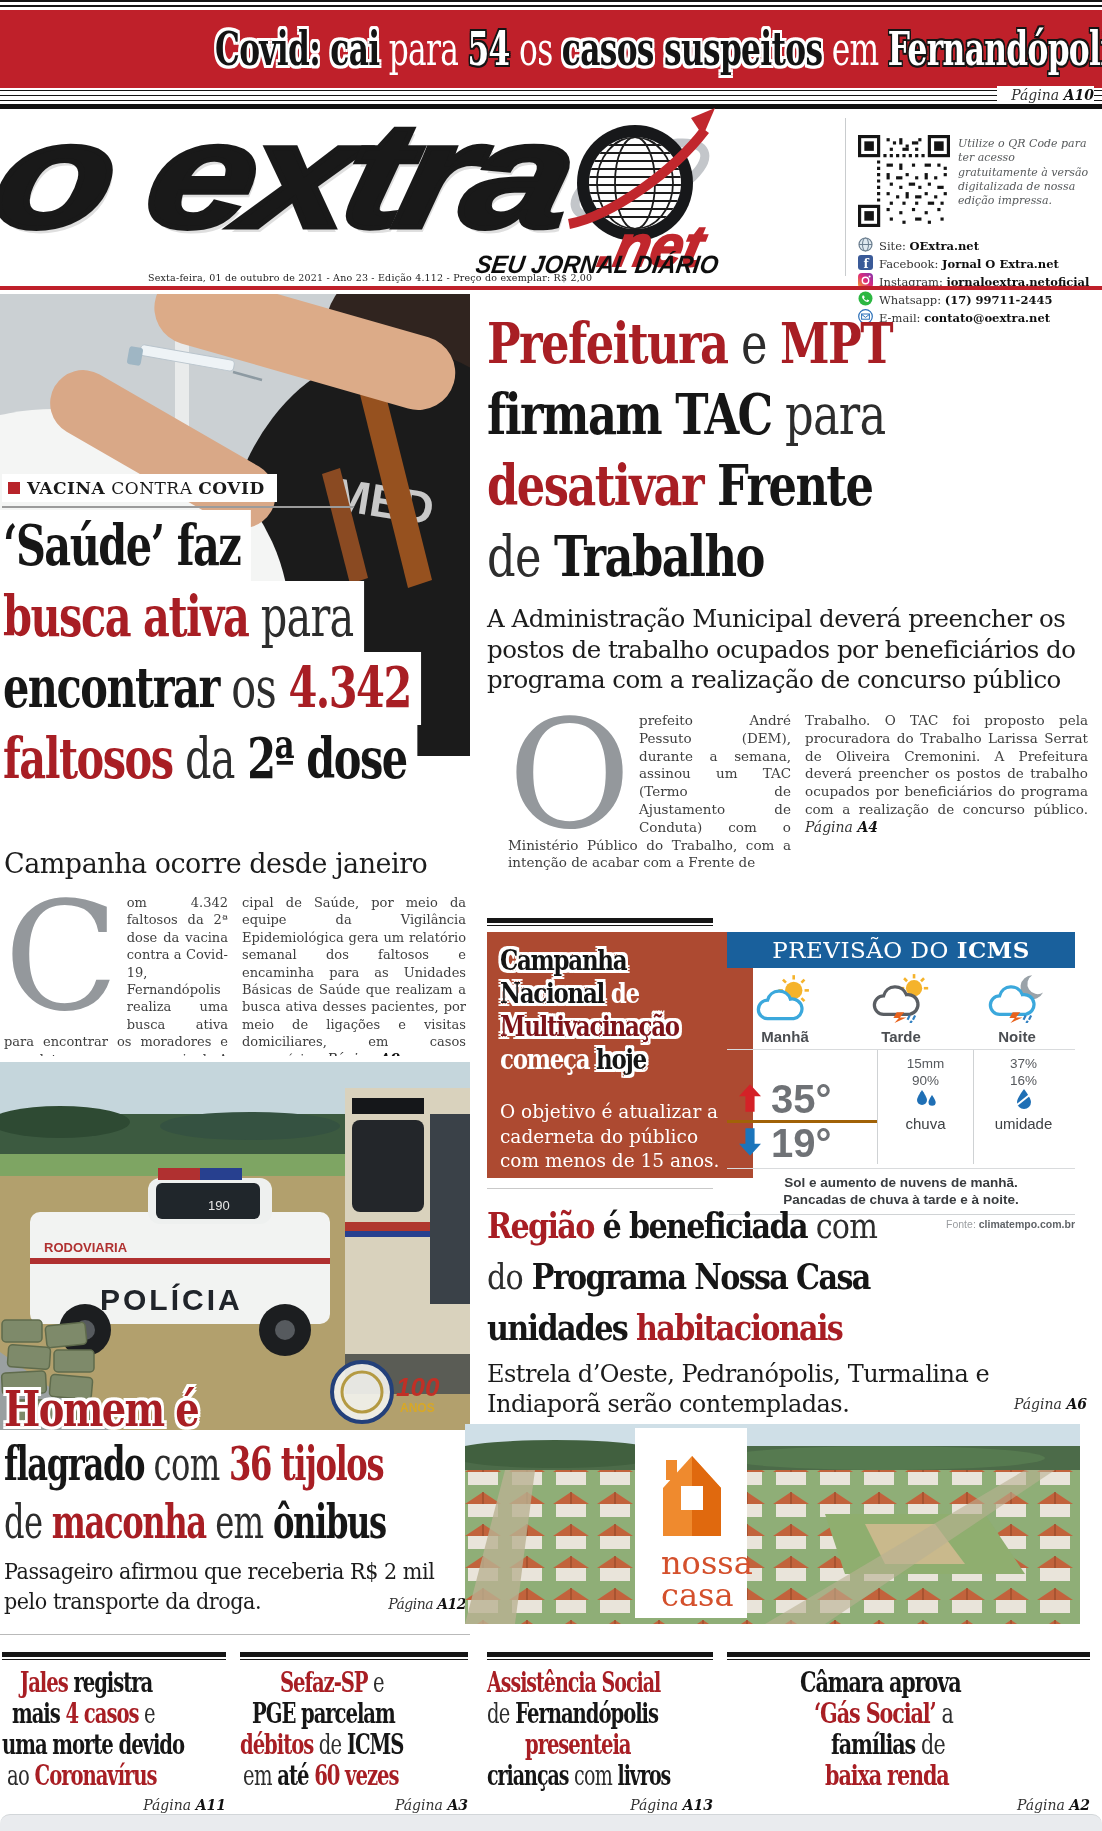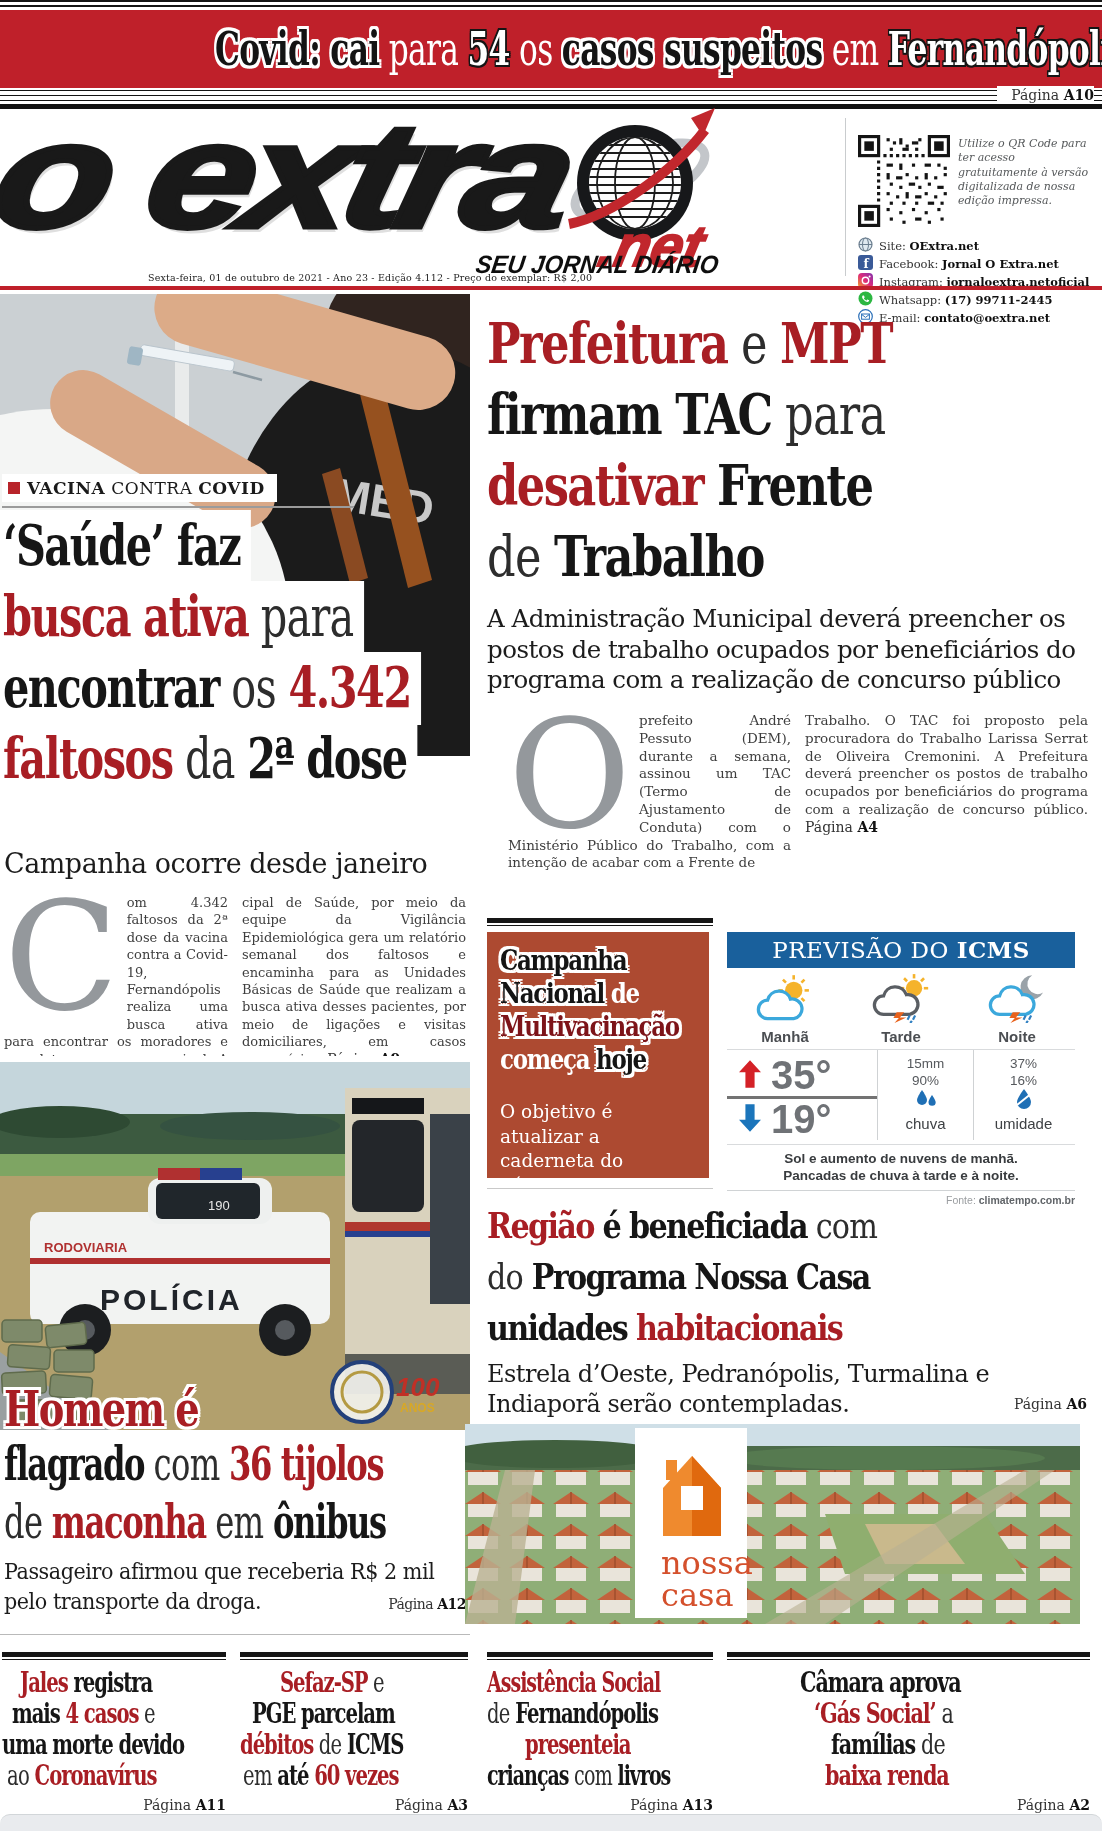--- a/index.html
+++ b/index.html
@@ -22,21 +22,21 @@
   .cx85{display:inline-block;transform:scaleX(.85);transform-origin:0 55%;white-space:nowrap;}
   .cx90{display:inline-block;transform:scaleX(.90);transform-origin:0 55%;white-space:nowrap;}
   .ow{text-shadow:-3px -3px 0 #fff,3px -3px 0 #fff,-3px 3px 0 #fff,3px 3px 0 #fff,0 -3px 0 #fff,0 3px 0 #fff,-3px 0 0 #fff,3px 0 0 #fff;}
   .ob{text-shadow:-2px -2px 0 #151515,2px -2px 0 #151515,-2px 2px 0 #151515,2px 2px 0 #151515,0 -2px 0 #151515,0 2px 0 #151515,-2px 0 0 #151515,2px 0 0 #151515;}
   
   #banner{top:10px;left:0;width:1102px;height:78px;background:#bf202a;text-align:center;}
   #banner .in{font-size:46px;font-weight:bold;line-height:78px;letter-spacing:-1px;}
   #banner .bw{color:#141414;}
   #banner .wt{color:#fff;font-weight:normal;}
   #banner .wb{color:#fff;}
-  .pageref{font-size:14px;color:#333;}
+  .pageref{font-size:14px;color:#333;font-style:italic;}
   .pageref b{color:#111;}
   
   #logo{left:14px;top:100px;font-family:"Liberation Sans",sans-serif;font-weight:bold;font-style:italic;
         font-size:150px;line-height:150px;letter-spacing:-7px;color:#191919;
         -webkit-text-stroke:5px #191919;text-shadow:3px 5px 0 rgba(150,150,150,.3);
         transform:skewX(-12deg) scaleX(1.28);transform-origin:0 0;white-space:nowrap;}
   #logonet{left:600px;top:212px;font-family:"Liberation Sans",sans-serif;font-weight:bold;font-style:italic;
         font-size:58px;color:#c1272d;-webkit-text-stroke:2px #c1272d;transform:skewX(-12deg);}
   #tagline{left:478px;top:250px;font-family:"Liberation Sans",sans-serif;font-weight:bold;font-style:italic;
         font-size:25px;color:#0e0e0e;transform:skewX(-8deg) scaleX(.95);transform-origin:0 0;white-space:nowrap;}
@@ -52,39 +52,39 @@
   .cols{display:flex;gap:14px;overflow:hidden;}
   .dropcap{float:left;font-size:150px;line-height:118px;color:#94989c;margin:4px 8px 0 0;}
   .subhead{font-weight:normal;color:#1c1c1c;letter-spacing:-.5px;}
   
   .hline{height:71px;line-height:70px;}
   .chip{display:inline-block;background:#fff;padding:0 14px 2px 4px;transform:scaleX(.74);transform-origin:0 58%;white-space:nowrap;}
   
   #kicker{display:inline-flex;align-items:center;gap:7px;background:#fff;padding:4px 12px 4px 6px;font-size:17px;letter-spacing:.5px;}
   #kicker .sq{width:12px;height:12px;background:#b8242a;display:inline-block;}
   
-  #campanha{left:487px;top:932px;width:222px;height:246px;background:#ad4a31;box-sizing:border-box;padding:12px 13px;}
+  #campanha{left:487px;top:932px;width:266px;height:246px;background:#ad4a31;box-sizing:border-box;padding:12px 13px;}
   #campanha .t{font-size:27px;font-weight:bold;letter-spacing:-1.5px;line-height:33px;}
   #campanha .bk{color:#141414;}
   #campanha .dr{color:#7d1419;}
   #campanha .wh{color:#fff;}
   #campanha .body{margin-top:24px;font-size:18.5px;line-height:24.5px;color:#fff;}
   #campanha .pg{margin-top:6px;text-align:right;font-size:15px;color:#fff;}
   #campanha .pg b{color:#fff;}
   
   #weather{left:727px;top:932px;width:348px;}
   #weather .hd{height:36px;line-height:36px;background:#19609c;color:#fff;text-align:center;font-size:23px;letter-spacing:.5px;}
   #weather .icons{display:grid;grid-template-columns:1fr 1fr 1fr;padding-top:5px;}
   #weather .icons .cell{text-align:center;border-bottom:1px solid #d9dbdd;padding-bottom:4px;}
   #weather .plabel{font-family:"Liberation Sans",sans-serif;font-weight:bold;font-size:15px;color:#4b4e52;margin-top:1px;}
   #weather .main{display:grid;grid-template-columns:150px 96px 100px;}
   #weather .main > div{padding-top:5px;}
   #weather .main .c2,#weather .main .c3{border-left:1px solid #cfd2d4;text-align:center;}
   .temprow{display:flex;align-items:center;gap:10px;height:41px;padding-left:12px;}
-  .temprow.first{border-bottom:3px solid #737373;}
+  .temprow.first{border-bottom:3px solid #a16207;margin-top:24px;}
   .temp{font-family:"Liberation Sans",sans-serif;font-weight:bold;font-size:40px;color:#6f7276;}
   .wsm{font-family:"Liberation Sans",sans-serif;font-size:13.5px;line-height:17px;color:#56595d;}
   .wlabel{font-family:"Liberation Sans",sans-serif;font-size:15px;color:#3e4144;margin-top:2px;}
   #weather .summary{border-top:1px solid #d9dbdd;margin-top:4px;padding:5px 0 3px;text-align:center;
         font-family:"Liberation Sans",sans-serif;font-weight:bold;font-size:13.5px;line-height:17px;color:#393c3f;}
   #weather .fonte{border-top:1px solid #d0d3d5;margin-top:3px;padding-top:3px;text-align:right;
         font-family:"Liberation Sans",sans-serif;font-size:10.5px;color:#9a9da0;}
   #weather .fonte b{color:#606468;}
   
   .brief{top:1652px;}

